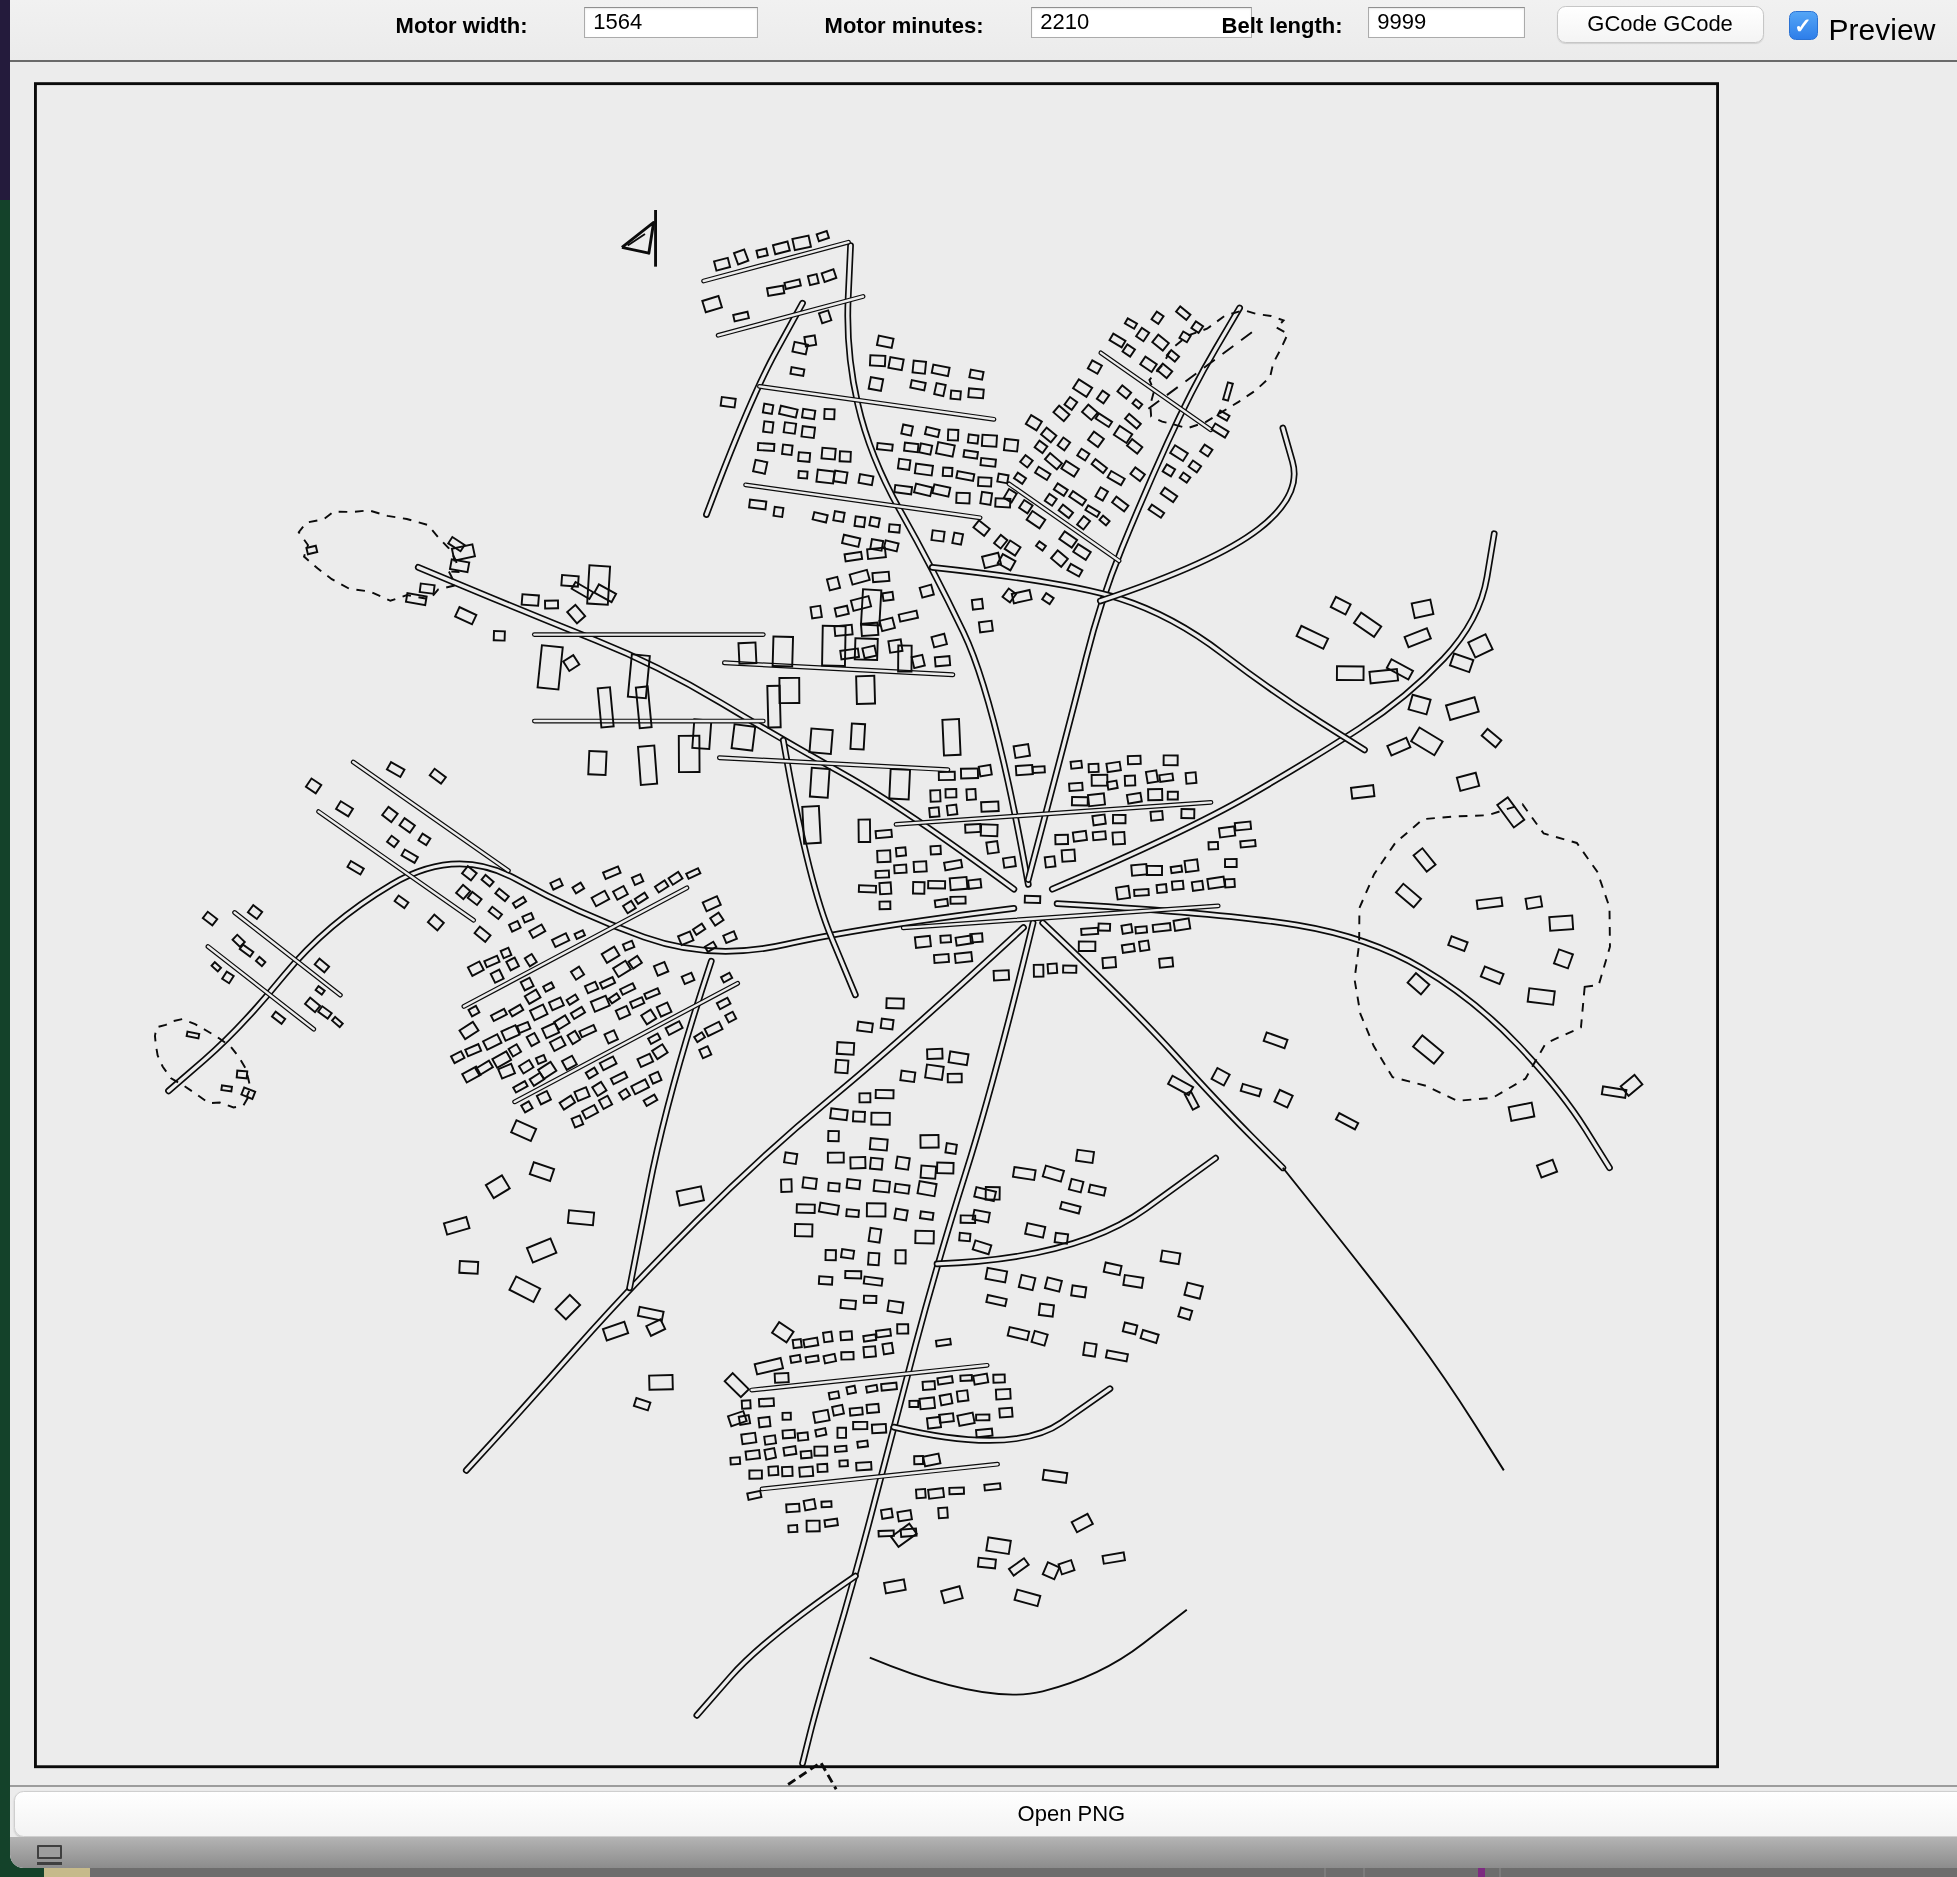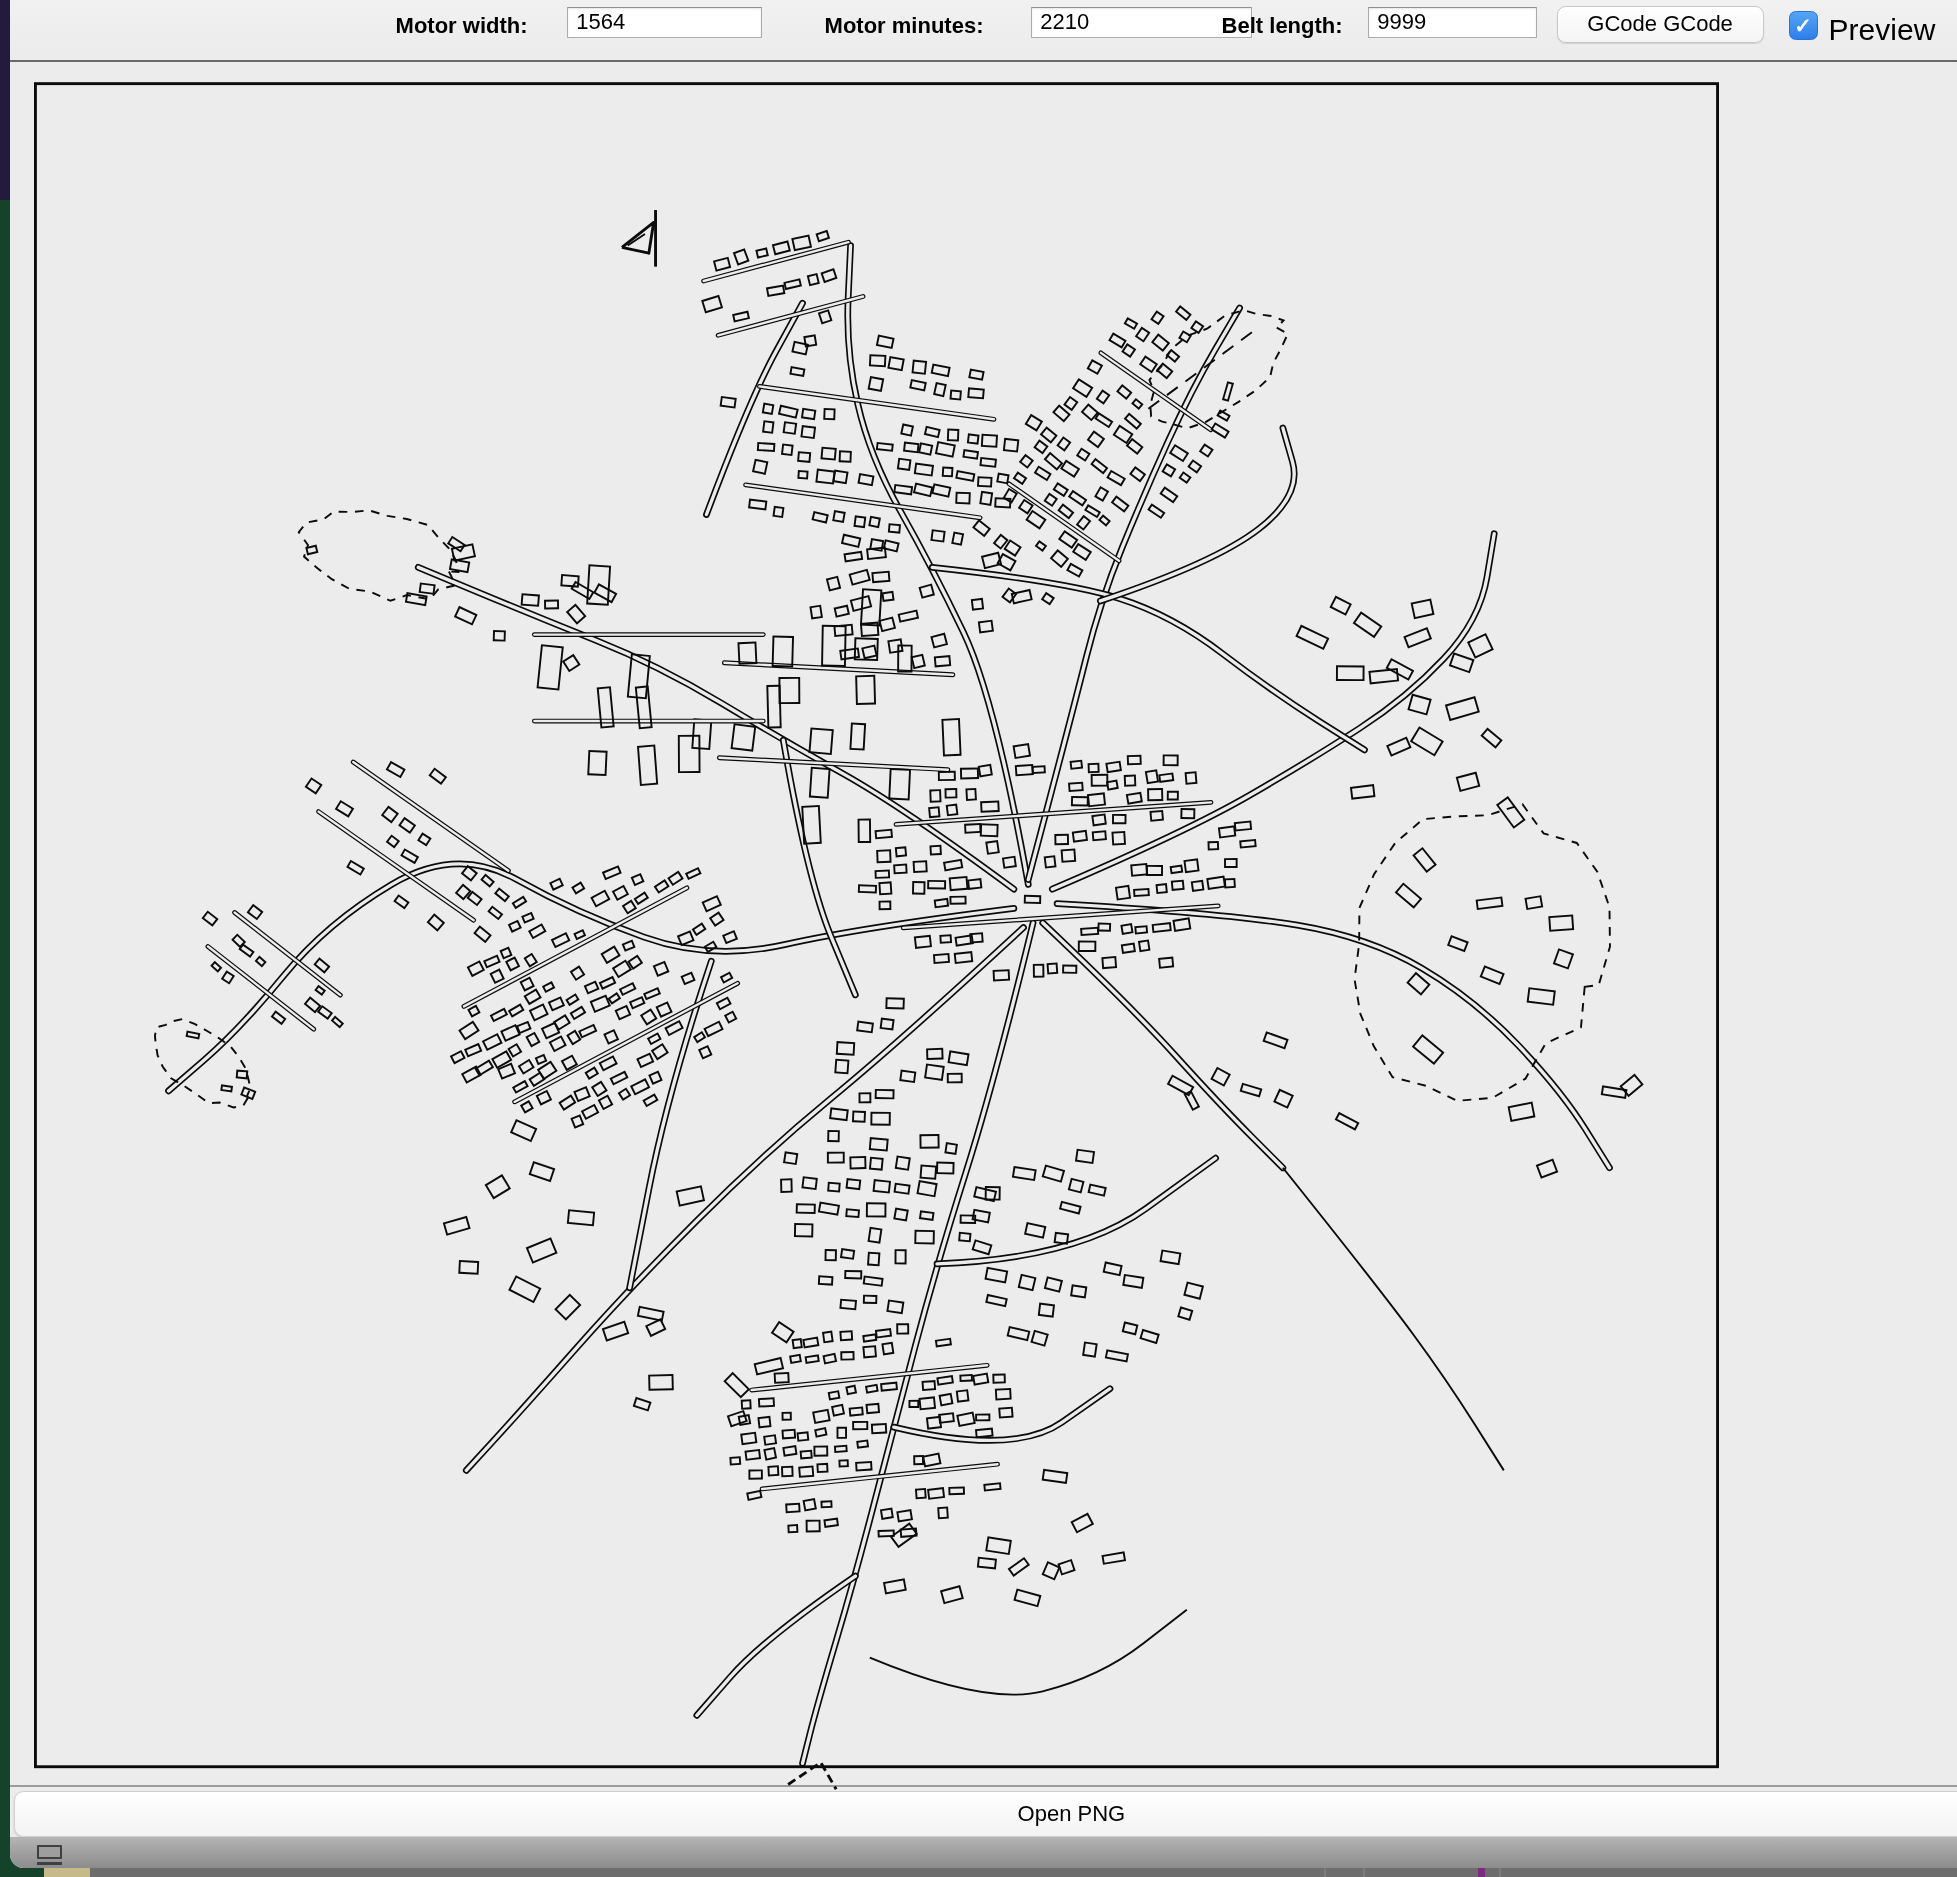--- a/index.html
+++ b/index.html
@@ -93,27 +93,27 @@
 <div class="bottom-band"></div>
 <div class="band-line" style="left:1324px"></div>
 <div class="band-line" style="left:1363px"></div>
 <div class="band-line" style="left:1499px"></div>
 <div class="band-tick"></div>
 
 <div class="app-window">
 
   <div class="toolbar">
     <span class="tb-label" style="left:386px">Motor width:</span>
-    <input class="tb-input" style="left: 557px; width: 195px;" type="text" value="1564">
+    <input class="tb-input" style="left: 574px; width: 174px;" type="text" value="1564">
 
     <span class="tb-label" style="left:815px">Motor minutes:</span>
     <input class="tb-input" style="left: 984px; width: 221px; margin-left: 37px;" type="text" value="2210">
 
     <span class="tb-label" style="left:1212px">Belt length:</span>
-    <input class="tb-input" style="left: 1358px; width: 169px;" type="text" value="9999">
+    <input class="tb-input" style="left: 1358px; width: 157px;" type="text" value="9999">
 
     <button class="tb-button">GCode GCode</button>
 
     <div class="tb-checkbox">
       <span>✓</span>
     </div>
     <span class="tb-checkbox-label">Preview</span>
   </div>
 
   <svg id="map-svg" class="plot-canvas" viewBox="0 0 1754 1790" width="1685" height="1720">

